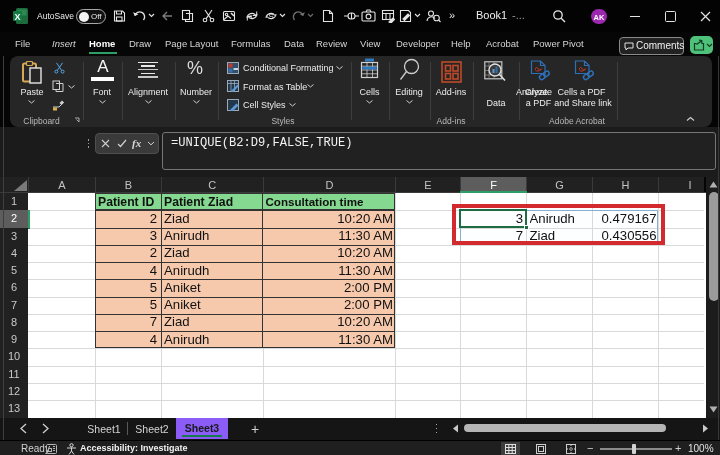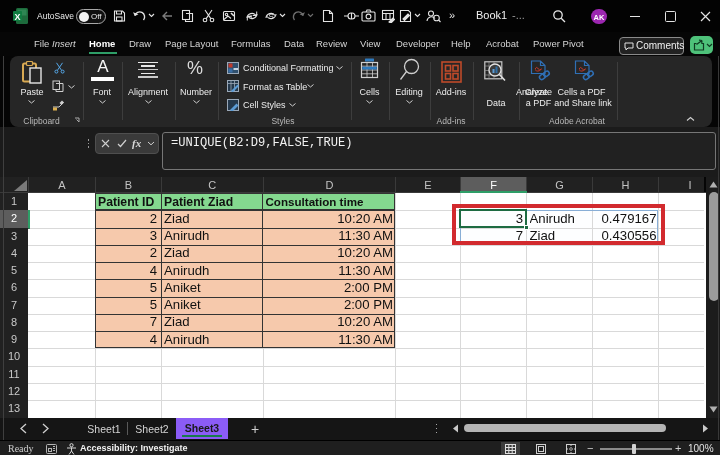--- a/index.html
+++ b/index.html
@@ -172,21 +172,21 @@
     <div class="abs" style="left:591px;top:8.5px;width:15.5px;height:15.5px;border-radius:50%;background:#9c27b0;">
       <div class="txt" style="left:2.6px;top:4px;font-size:7.5px;font-weight:bold;color:#fff;">AK</div>
     </div>
     <div class="abs" style="left:630px;top:15.5px;width:10px;height:1.2px;background:#e3e3e3;"></div>
     <div class="abs" style="left:665px;top:11px;width:9px;height:9px;border:1.2px solid #e3e3e3;border-radius:1.5px;"></div>
     <svg class="qat" style="left:700px;top:10.5px" width="11" height="11" viewBox="0 0 11 11">
         <path d="M1 1 L10 10 M10 1 L1 10" stroke="#e3e3e3" stroke-width="1.2"></path>
       </svg>
   </div>
   <div class="abs" id="menubar">
-    <div class="menu" style="left:34px;text-align:right;">File</div>
+    <div class="menu" style="left:15px;text-align:right;">File</div>
     <div class="menu" style="left:52px;font-style:italic;">Insert</div>
     <div class="menu" style="left:89px;color:#fff;font-weight:bold;">Home</div>
     <div class="abs" style="left:89px;top:20px;width:28px;height:2px;background:#2e9e67;"></div>
     <div class="menu" style="left:129px;">Draw</div>
     <div class="menu" style="left:165px;">Page Layout</div>
     <div class="menu" style="left:231px;">Formulas</div>
     <div class="menu" style="left:284px;">Data</div>
     <div class="menu" style="left:316px;">Review</div>
     <div class="menu" style="left:360px;">View</div>
     <div class="menu" style="left:396px;">Developer</div>
@@ -540,21 +540,21 @@
     <div class="abs" style="left:435.5px;top:14px;width:1.6px;height:1.6px;background:#aaa;"></div>
     <svg class="abs" style="left:452px;top:6.5px" width="7" height="9" viewBox="0 0 7 9">
         <path d="M6 0.5 L1 4.5 L6 8.5 Z" fill="#c9c9c9"></path>
       </svg>
     <div class="abs" style="left:464px;top:6.5px;width:202px;height:7.5px;background:#b5b5b5;border-radius:4px;"></div>
     <svg class="abs" style="left:702px;top:6.5px" width="7" height="9" viewBox="0 0 7 9">
         <path d="M1 0.5 L6 4.5 L1 8.5 Z" fill="#c9c9c9"></path>
       </svg>
   </div>
   <div class="abs" id="statusbar">
-    <div class="txt" style="left:8px;top:2px;font-size:10px;color:#d0d0d0;font-family:Liberation Serif, serif;">Ready</div>
+    <div class="txt" style="left:21px;top:2px;font-size:10px;color:#d0d0d0;">Ready</div>
     <svg class="abs" style="left:46px;top:2.5px" width="11" height="10" viewBox="0 0 11 10">
         <g fill="none" stroke="#b5b5b5" stroke-width="1">
           <rect x="0.5" y="0.5" width="10" height="9" rx="1"></rect>
           <rect x="2.5" y="4.5" width="3" height="3"></rect>
           <path d="M7 2.5 h2 M7 4.5 h2 M7 6.5 h2"></path>
         </g>
       </svg>
     <svg class="abs" style="left:66px;top:1.5px" width="11" height="12" viewBox="0 0 11 12">
         <g stroke="#d8d8d8" fill="none" stroke-width="1">
           <circle cx="5.5" cy="2.2" r="1.6"></circle>

